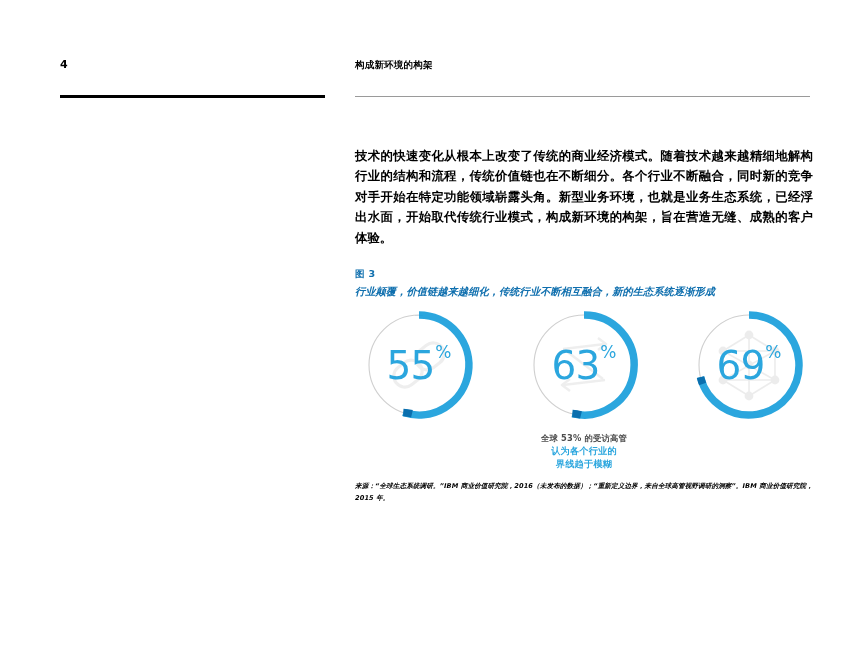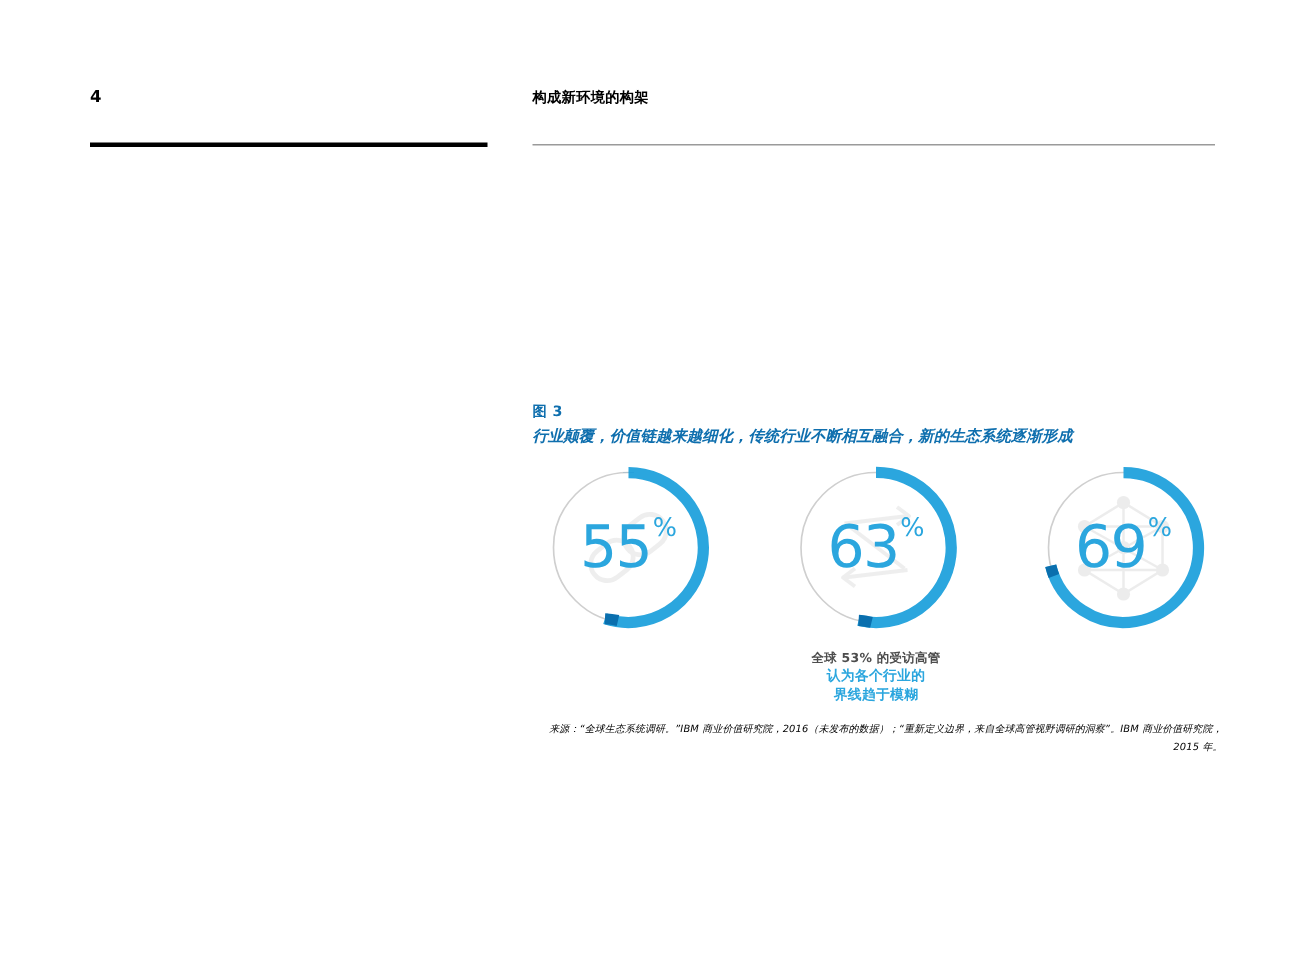--- a/index.html
+++ b/index.html
@@ -174,37 +174,39 @@
   }
 
   
   .source {
     position: absolute;
     left: 355px;
     top: 481px;
     width: 460px;
     font-size: 6.6px;
     font-style: italic;
-    font-weight: normal;
+    font-weight: bold;
     color: #000000;
     line-height: 11.5px;
     letter-spacing: 0.1px;
-    text-align: right;
   }
 </style>
 </head>
 <body>
 
 <div class="page">
 
   <div class="page-number">4</div>
   <div class="running-head">构成新环境的构架</div>
   <div class="rule-black"></div>
   <div class="rule-thin"></div>
 
+  <div class="body-col">
+    <p class="body-text">技术的快速变化从根本上改变了传统的商业经济模式。随着技术越来越精细地解构行业的结构和流程，传统价值链也在不断细分。各个行业不断融合，同时新的竞争对手开始在特定功能领域崭露头角。新型业务环境，也就是业务生态系统，已经浮出水面，开始取代传统行业模式，构成新环境的构架，旨在营造无缝、成熟的客户体验。</p>
+  </div>
 
   <div class="fig-block">
     <div class="fig-label">图 3</div>
     <div class="fig-title">行业颠覆，价值链越来越细化，传统行业不断相互融合，新的生态系统逐渐形成</div>
   </div>
 
   <div class="donut-row">
 
     <div class="donut-cell">
       <div class="donut-wrap">

